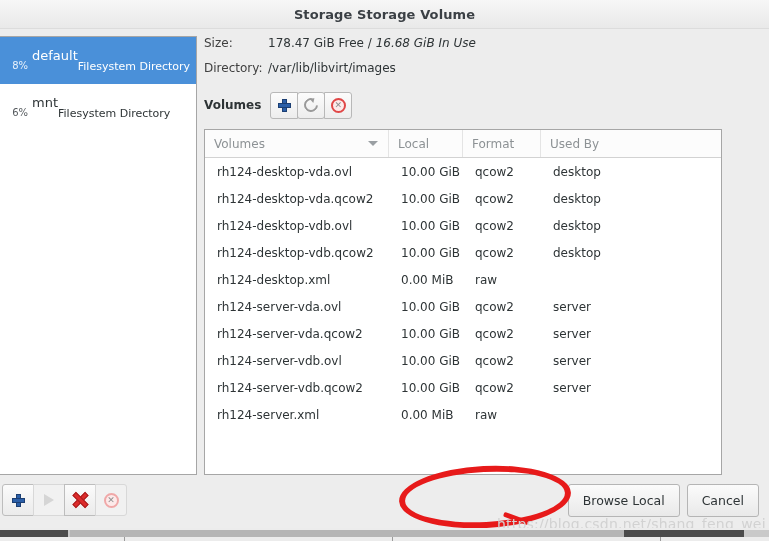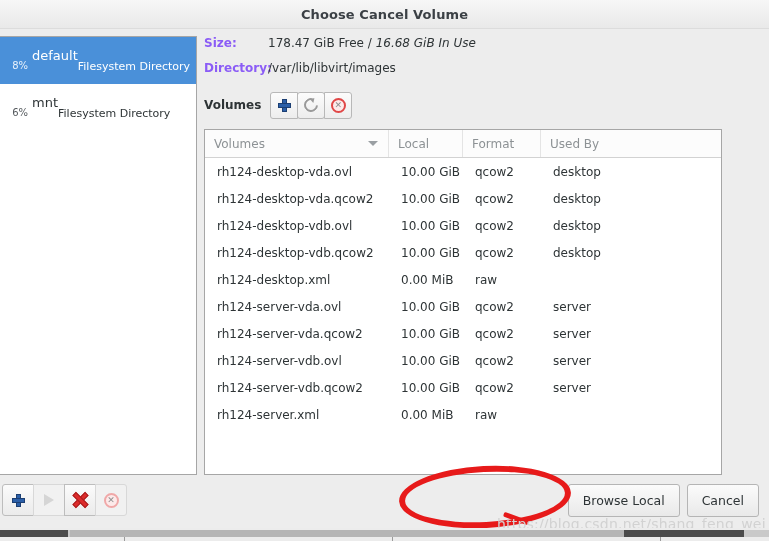--- a/index.html
+++ b/index.html
@@ -88,21 +88,21 @@
     left: 204px;
     top: 36px;
     width: 560px;
   }
   .info-line {
     display: flex;
     align-items: baseline;
     height: 25px;
     font-size: 12px;
   }
-  .info-label { width: 64px; flex: none; color: #8b5cf6; font-weight: bold; }
+  .info-label { width: 64px; flex: none; color: #404040; }
   .info-value { color: #2e3436; }
   .info-value .italic { font-style: italic; }
 
   
   #vol-toolbar {
     display: flex;
     align-items: center;
     margin-top: 5px;
     height: 28px;
   }
@@ -328,21 +328,21 @@
   #bottom-strip .tick {
     position: absolute; top: 9px; width: 1px; height: 4px; background: #9a9a9a;
   }
 </style>
 </head>
 <body>
 
 <div id="dialog">
 
   <div id="titlebar">
-    <span class="title">Choose Cancel Volume</span>
+    <span class="title">Storage Storage Volume</span>
   </div>
 
   <div id="pool-pane">
 
     <div class="pool-row selected">
       <div class="pool-pct">8%</div>
       <div class="pool-text">
         <span class="pool-name">default</span>
         <span class="pool-sub">Filesystem Directory</span>
       </div>

